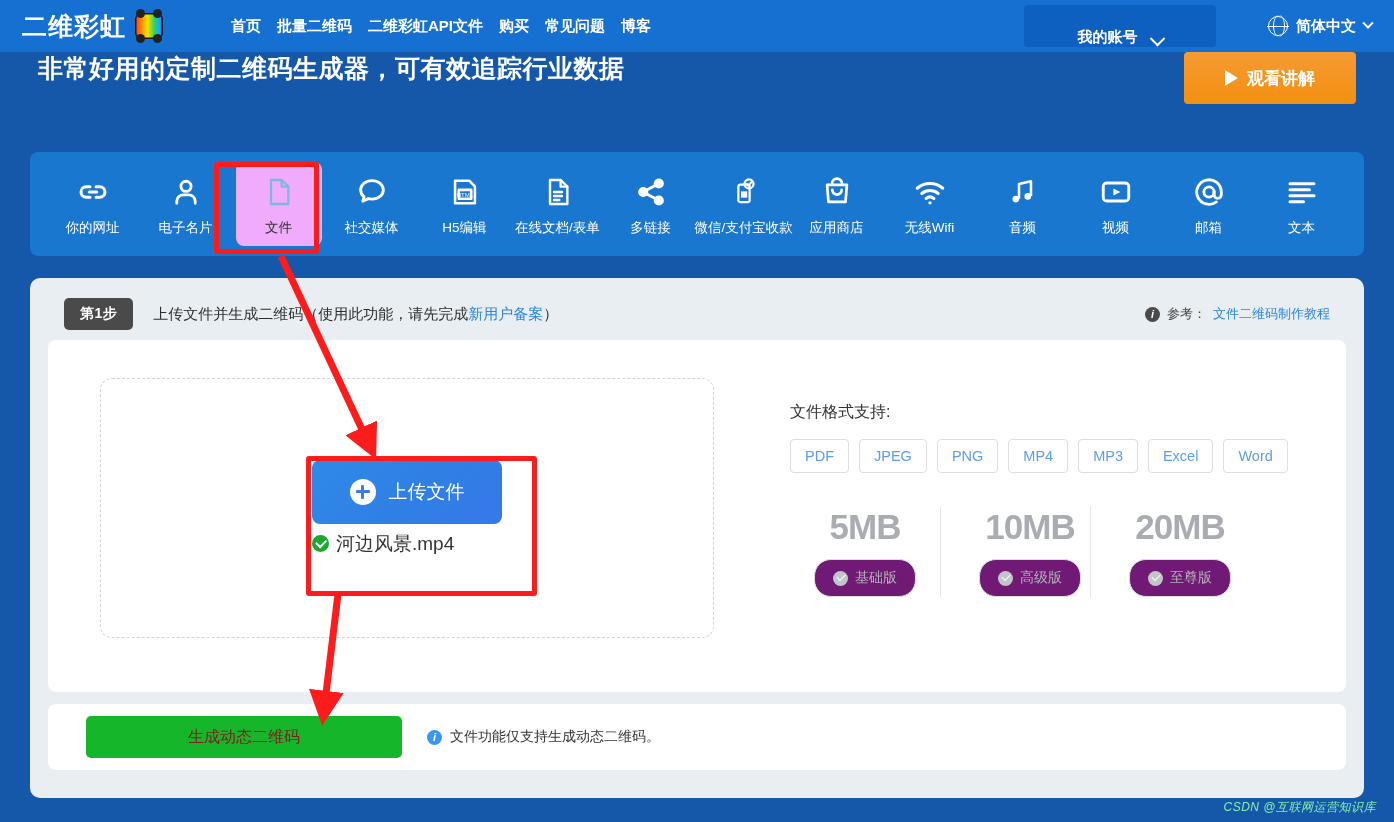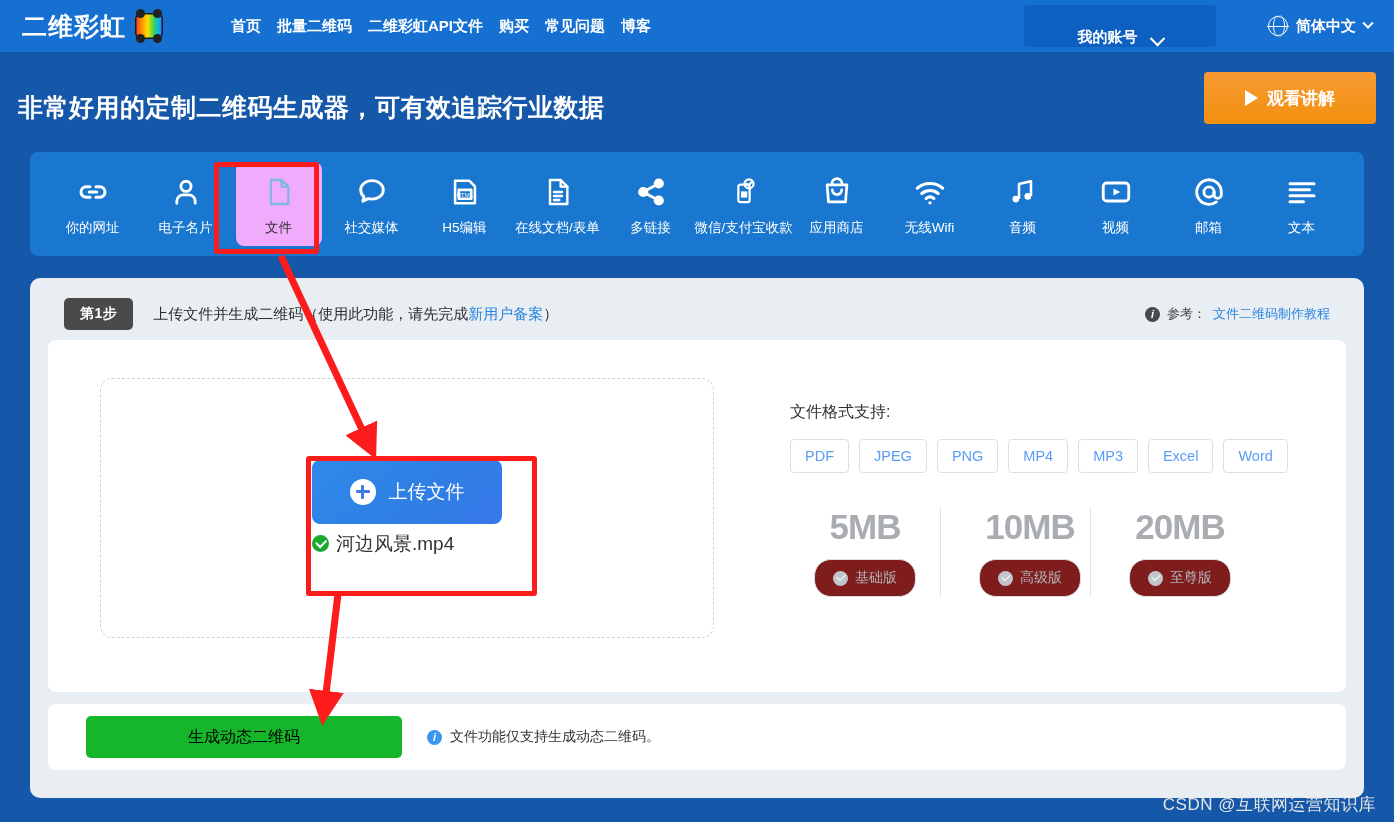--- a/index.html
+++ b/index.html
@@ -70,21 +70,21 @@
     width: 10px; margin-left: -5px; border: 1.8px solid #fff; border-radius: 50%;
     border-top: none; border-bottom: none;
   }
   .globe:after {
     content: ""; position: absolute; left: -1.8px; right: -1.8px; top: 50%;
     height: 0; border-top: 1.8px solid #fff;
   }
 
   
   .hero {
-    height: 72px; display: flex; align-items: flex-end; padding: 0 18px;
+    height: 72px; display: flex; align-items: flex-start; padding: 0 38px;
     position: relative;
   }
   .hero-title { color: #ffffff; font-size: 25px; font-weight: bold; letter-spacing: .5px; }
   .watch-btn {
     margin-left: auto; width: 172px; height: 52px; border: none; border-radius: 4px;
     background: linear-gradient(180deg,#f79a33 0%,#f2900f 100%);
     color: #fff; font-size: 17px; font-weight: bold; font-family: inherit;
     display: flex; align-items: center; justify-content: center; gap: 9px; cursor: pointer;
   }
   .play-tri {
@@ -175,50 +175,50 @@
     color: #5b9cf5; font-size: 14.5px; padding: 8px 14px; min-width: 58px;
     text-align: center; cursor: pointer;
   }
   .tiers { display: flex; margin-top: 34px; }
   .tier {
     width: 150px; display: flex; flex-direction: column; align-items: center; gap: 12px;
   }
   .tier + .tier { border-left: 1px solid #e2e5e8; padding-left: 29px; }
   .tier-size { font-size: 35px; font-weight: bold; color: #a9adb2; letter-spacing: -1px; }
   .tier-badge {
-    border: 1px solid #dcdfe3; border-radius: 17px; background: #7f1d1d;
+    border: 1px solid #dcdfe3; border-radius: 17px; background: #701a75;
     color: #b0b4b9; font-size: 14px; padding: 9px 18px;
     display: flex; align-items: center; gap: 7px;
   }
   .check-gray {
     width: 15px; height: 15px; border-radius: 50%; background: #c2c6ca;
     position: relative; flex: none;
   }
   .check-gray:after {
     content: ""; position: absolute; left: 3.5px; top: 3.5px; width: 7px; height: 4px;
     border-left: 1.8px solid #fff; border-bottom: 1.8px solid #fff; transform: rotate(-45deg);
   }
 
   
   .bottombar {
     background: #fff; border-radius: 8px; height: 66px; margin: 12px 2px 0 2px;
     display: flex; align-items: center; padding-left: 38px;
   }
   .generate-btn {
     width: 316px; height: 42px; border: none; border-radius: 5px; background: #16b62b;
-    color: #000000; font-size: 16px; font-family: inherit; cursor: pointer;
+    color: #7f1d1d; font-size: 16px; font-family: inherit; cursor: pointer;
   }
   .bottom-note { display: flex; align-items: center; gap: 8px; margin-left: 25px; font-size: 14px; color: #333; }
 
   
   .anno { position: absolute; pointer-events: none; z-index: 40; }
   .redbox { border: 5px solid #fc1c1c; border-radius: 3px; }
   .watermark {
-    position: absolute; right: 18px; bottom: 6px; color: #e5e5e5; font-size: 17px;
-    letter-spacing: .5px; z-index: 50;
+    position: absolute; right: 18px; bottom: 6px; color: #86efac; font-size: 12px;
+    letter-spacing: .5px; z-index: 50; font-style: italic;
   }
 </style>
 </head>
 <body>
 
 <div class="topnav">
   <div class="brand">
     <span class="brand-text">二维彩虹</span>
     <span class="brand-mark">
       <span class="brand-ears">

